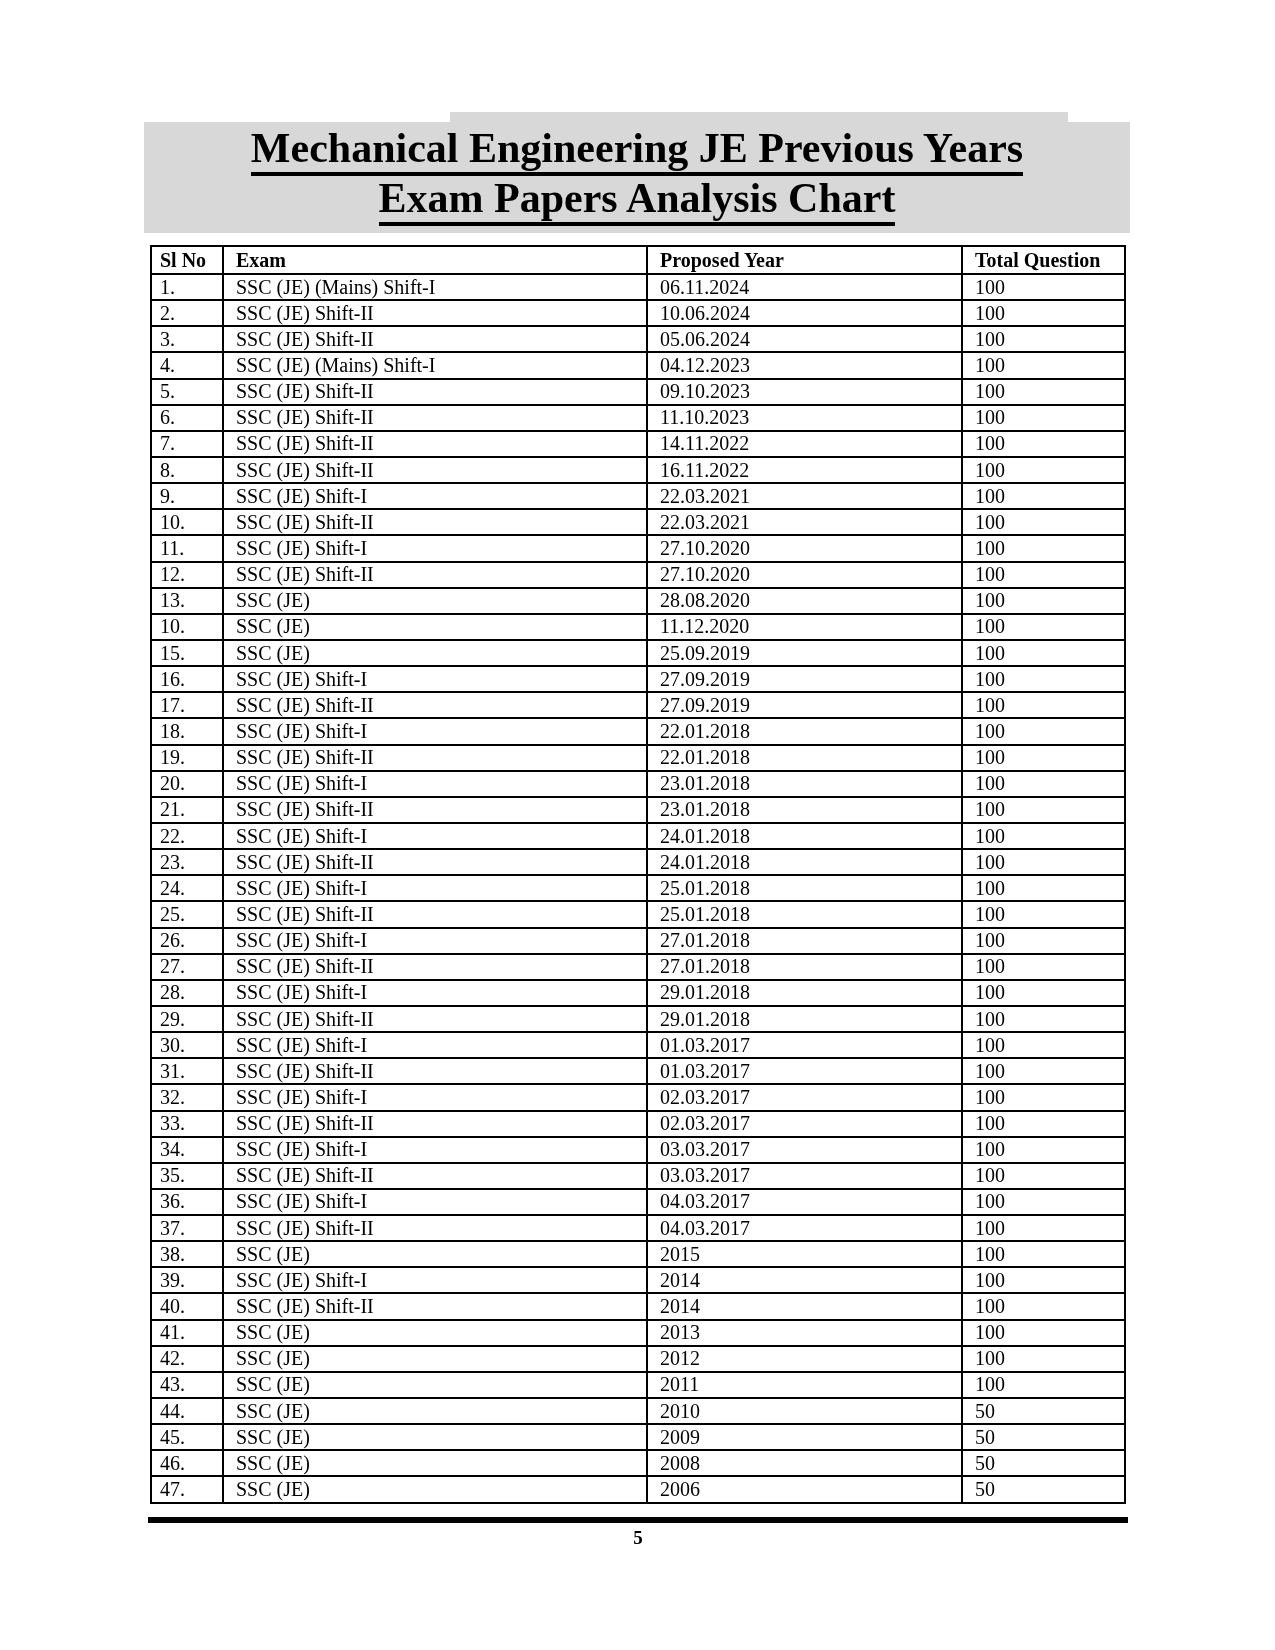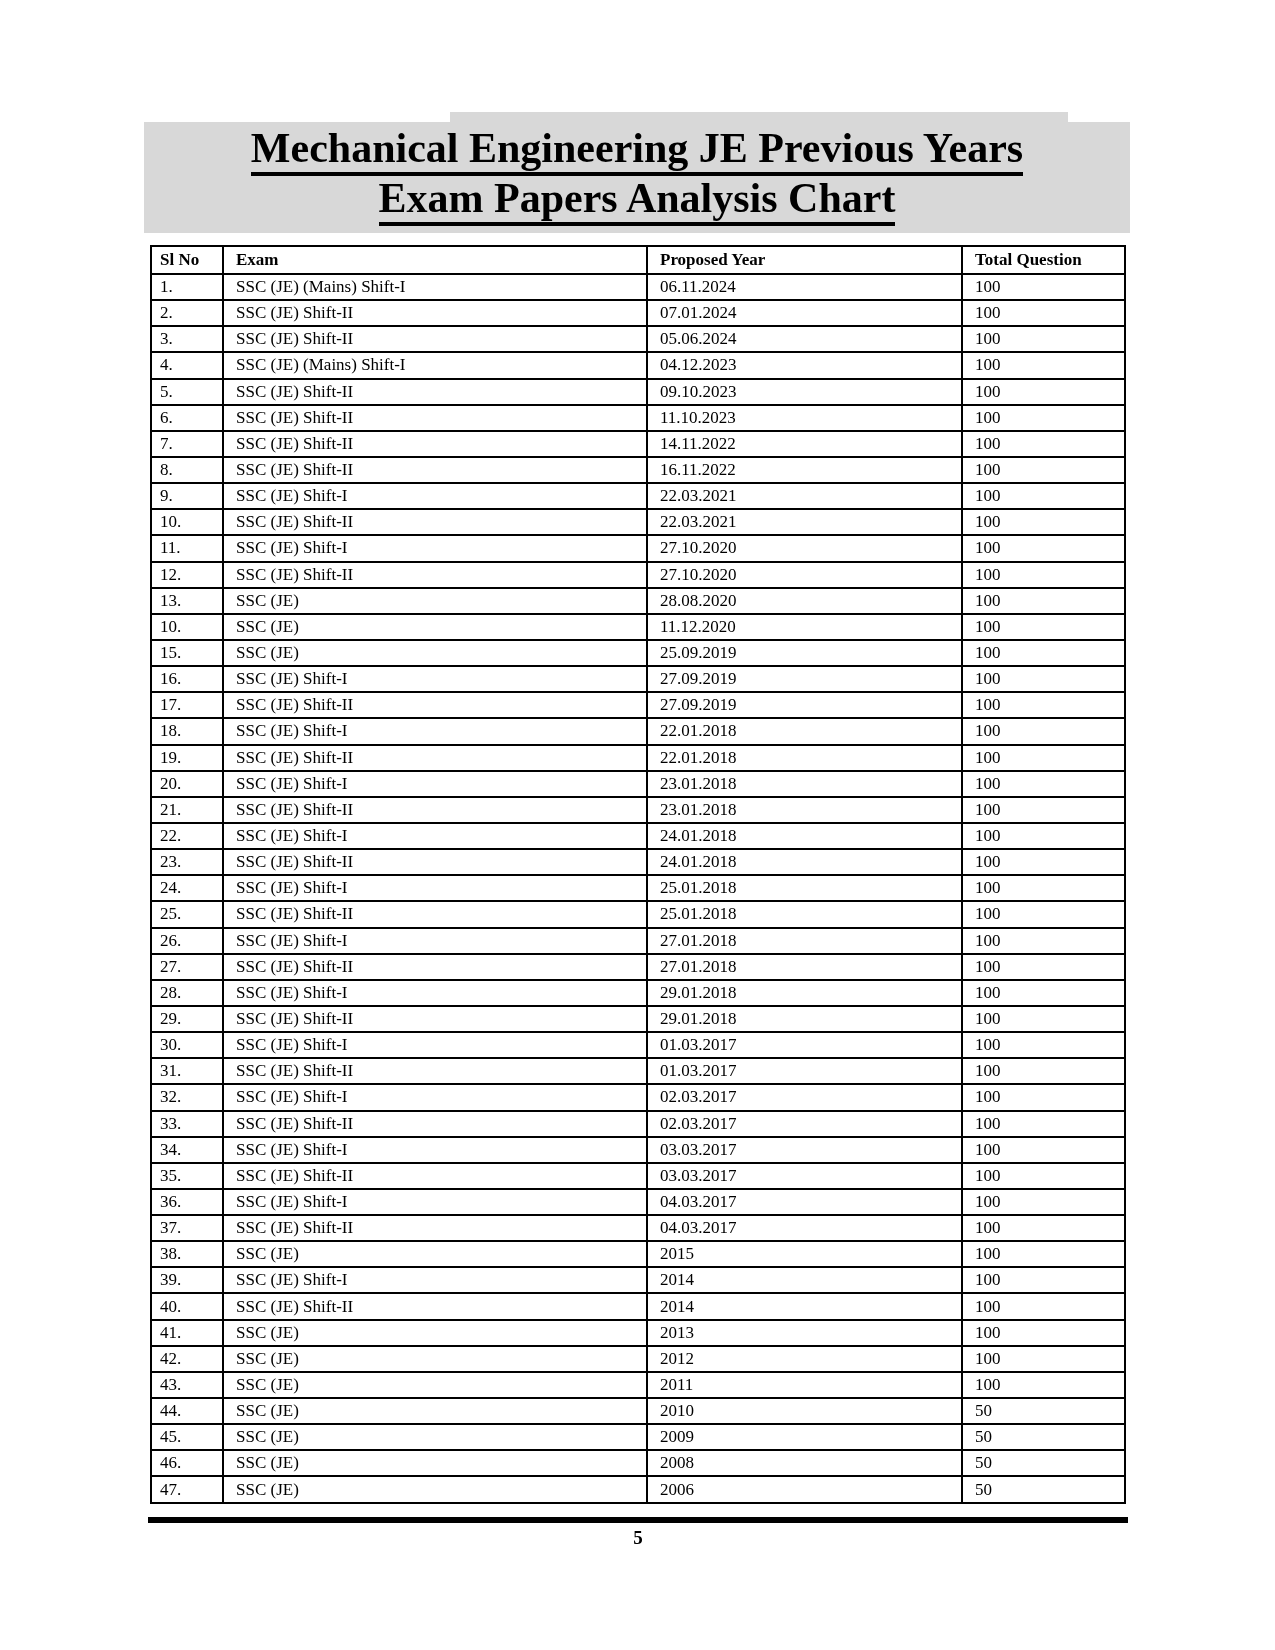--- a/index.html
+++ b/index.html
@@ -42,21 +42,21 @@
     white-space: nowrap;
   }
   
   table.exam-table {
     position: absolute;
     left: 150px; top: 245px;
     width: 974px;
     height: 1259px;
     border-collapse: collapse;
     table-layout: fixed;
-    font-size: 17px;
+    font-size: 20px;
   }
   table.exam-table col.c-sl   { width: 72px; }
   table.exam-table col.c-exam { width: 424px; }
   table.exam-table col.c-year { width: 315px; }
   table.exam-table col.c-tot  { width: 163px; }
   table.exam-table th, table.exam-table td {
     border: 2px solid #000000;
     text-align: left;
     vertical-align: middle;
     padding: 0 12px;
@@ -120,21 +120,21 @@
     <tbody>
         <tr>
           <td>1.</td>
           <td>SSC (JE) (Mains) Shift-I</td>
           <td>06.11.2024</td>
           <td>100</td>
         </tr>
         <tr>
           <td>2.</td>
           <td>SSC (JE) Shift-II</td>
-          <td>07.01.2024</td>
+          <td>10.06.2024</td>
           <td>100</td>
         </tr>
         <tr>
           <td>3.</td>
           <td>SSC (JE) Shift-II</td>
           <td>05.06.2024</td>
           <td>100</td>
         </tr>
         <tr>
           <td>4.</td>

